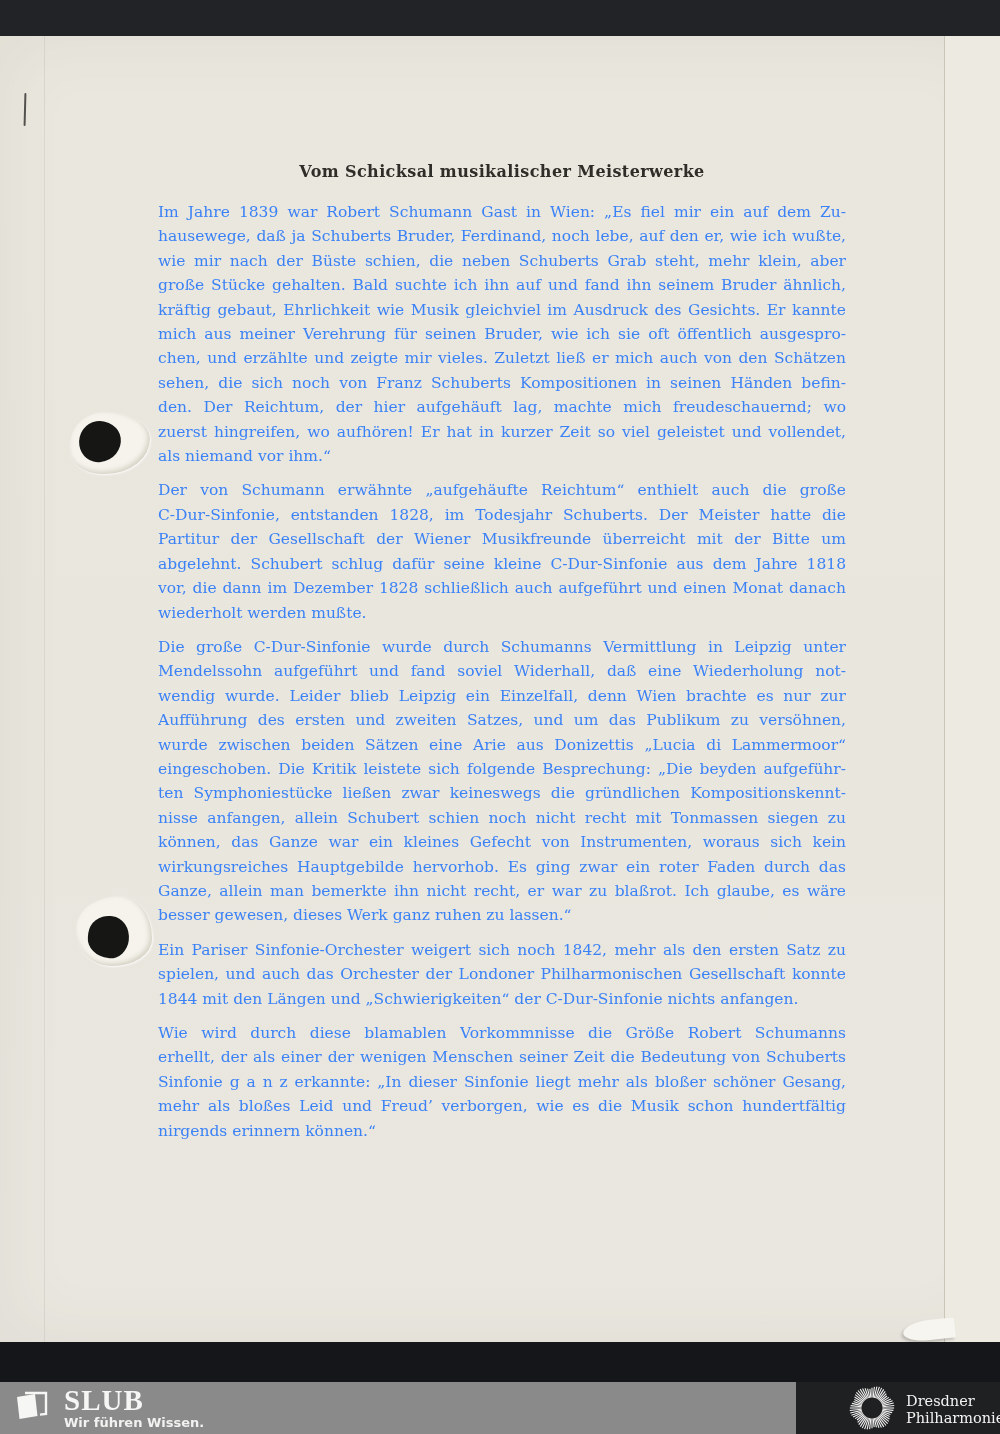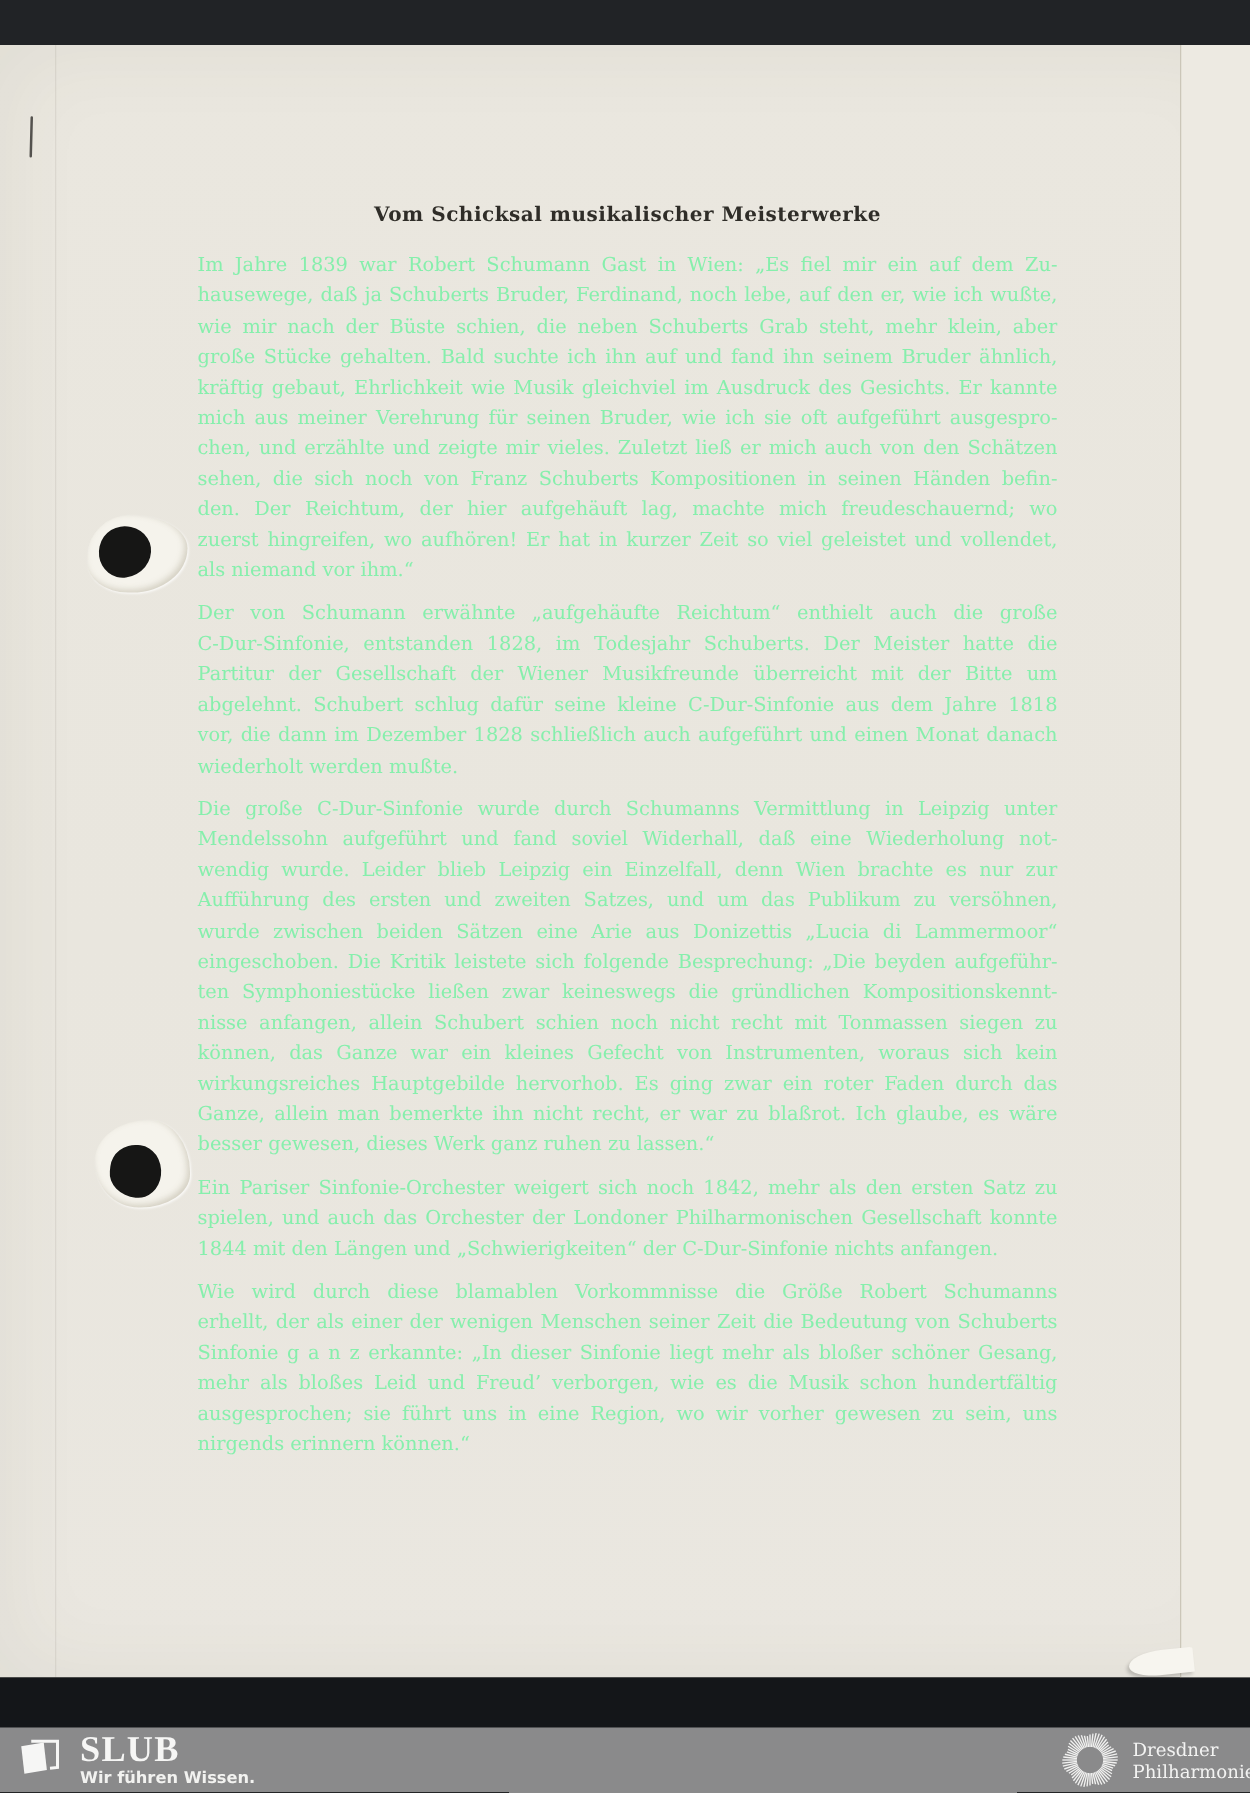--- a/index.html
+++ b/index.html
@@ -85,21 +85,21 @@
     text-align: center;
     font-size: 16px;
     font-weight: bold;
     letter-spacing: 0.4px;
     color: #2f2d28;
   }
   .textblock {
     position: absolute;
     left: 158px; top: 200px;
     width: 688px;
-    color: #86efac;
+    color: #3b82f6;
   }
   .para { margin: 0 0 10px 0; overflow: hidden; }
   .tline {
     font-size: 15.5px;
     line-height: 24.4px;
     text-align: justify;
     text-align-last: justify;
     white-space: normal;
   }
   .tline-last { text-align-last: left; }
@@ -109,21 +109,21 @@
     left: 0; top: 0; width: 1000px; height: 36px;
     background: #212326;
   }
   .bottom-band {
     position: absolute;
     left: 0; top: 1342px; width: 1000px; height: 40px;
     background: #141619;
   }
   .footer-bar {
     position: absolute;
-    left: 0; top: 1382px; width: 1000px; height: 52px;
+    left: 0; top: 1382px; width: 796px; height: 52px;
     background: #8a8a8b;
   }
   .slub-logo {
     position: absolute;
     left: 14px; top: 4px;
     display: flex;
     align-items: flex-start;
     cursor: pointer;
   }
   .slub-book { margin-top: 3px; }
@@ -178,21 +178,21 @@
 
   <div class="doc-title">Vom Schicksal musikalischer Meisterwerke</div>
 
   <div class="textblock">
     <div class="para">
         <div class="tline">Im Jahre 1839 war Robert Schumann Gast in Wien: „Es fiel mir ein auf dem Zu-</div>
         <div class="tline">hausewege, daß ja Schuberts Bruder, Ferdinand, noch lebe, auf den er, wie ich wußte,</div>
         <div class="tline">wie mir nach der Büste schien, die neben Schuberts Grab steht, mehr klein, aber</div>
         <div class="tline">große Stücke gehalten. Bald suchte ich ihn auf und fand ihn seinem Bruder ähnlich,</div>
         <div class="tline">kräftig gebaut, Ehrlichkeit wie Musik gleichviel im Ausdruck des Gesichts. Er kannte</div>
-        <div class="tline">mich aus meiner Verehrung für seinen Bruder, wie ich sie oft aufgeführt ausgespro-</div>
+        <div class="tline">mich aus meiner Verehrung für seinen Bruder, wie ich sie oft öffentlich ausgespro-</div>
         <div class="tline">chen, und erzählte und zeigte mir vieles. Zuletzt ließ er mich auch von den Schätzen</div>
         <div class="tline">sehen, die sich noch von Franz Schuberts Kompositionen in seinen Händen befin-</div>
         <div class="tline">den. Der Reichtum, der hier aufgehäuft lag, machte mich freudeschauernd; wo</div>
         <div class="tline">zuerst hingreifen, wo aufhören! Er hat in kurzer Zeit so viel geleistet und vollendet,</div>
         <div class="tline tline-last">als niemand vor ihm.“</div>
       </div>
     <div class="para">
         <div class="tline">Der von Schumann erwähnte „aufgehäufte Reichtum“ enthielt auch die große</div>
         <div class="tline">C-Dur-Sinfonie, entstanden 1828, im Todesjahr Schuberts. Der Meister hatte die</div>
         <div class="tline">Partitur der Gesellschaft der Wiener Musikfreunde überreicht mit der Bitte um</div>
@@ -217,21 +217,20 @@
     <div class="para">
         <div class="tline">Ein Pariser Sinfonie-Orchester weigert sich noch 1842, mehr als den ersten Satz zu</div>
         <div class="tline">spielen, und auch das Orchester der Londoner Philharmonischen Gesellschaft konnte</div>
         <div class="tline tline-last">1844 mit den Längen und „Schwierigkeiten“ der C-Dur-Sinfonie nichts anfangen.</div>
       </div>
     <div class="para">
         <div class="tline">Wie wird durch diese blamablen Vorkommnisse die Größe Robert Schumanns</div>
         <div class="tline">erhellt, der als einer der wenigen Menschen seiner Zeit die Bedeutung von Schuberts</div>
         <div class="tline">Sinfonie g a n z erkannte: „In dieser Sinfonie liegt mehr als bloßer schöner Gesang,</div>
         <div class="tline">mehr als bloßes Leid und Freud’ verborgen, wie es die Musik schon hundertfältig</div>
-        <div class="tline">ausgesprochen; sie führt uns in eine Region, wo wir vorher gewesen zu sein, uns</div>
         <div class="tline tline-last">nirgends erinnern können.“</div>
       </div>
   </div>
 
   <div class="corner-curl"></div>
 
   <div class="bottom-band"></div>
 
   <div class="footer-bar">
     <div class="slub-logo">

